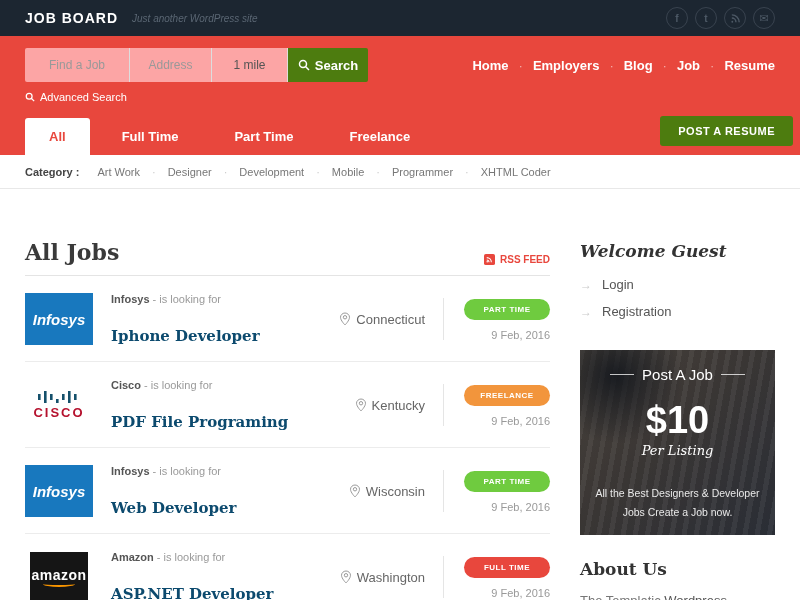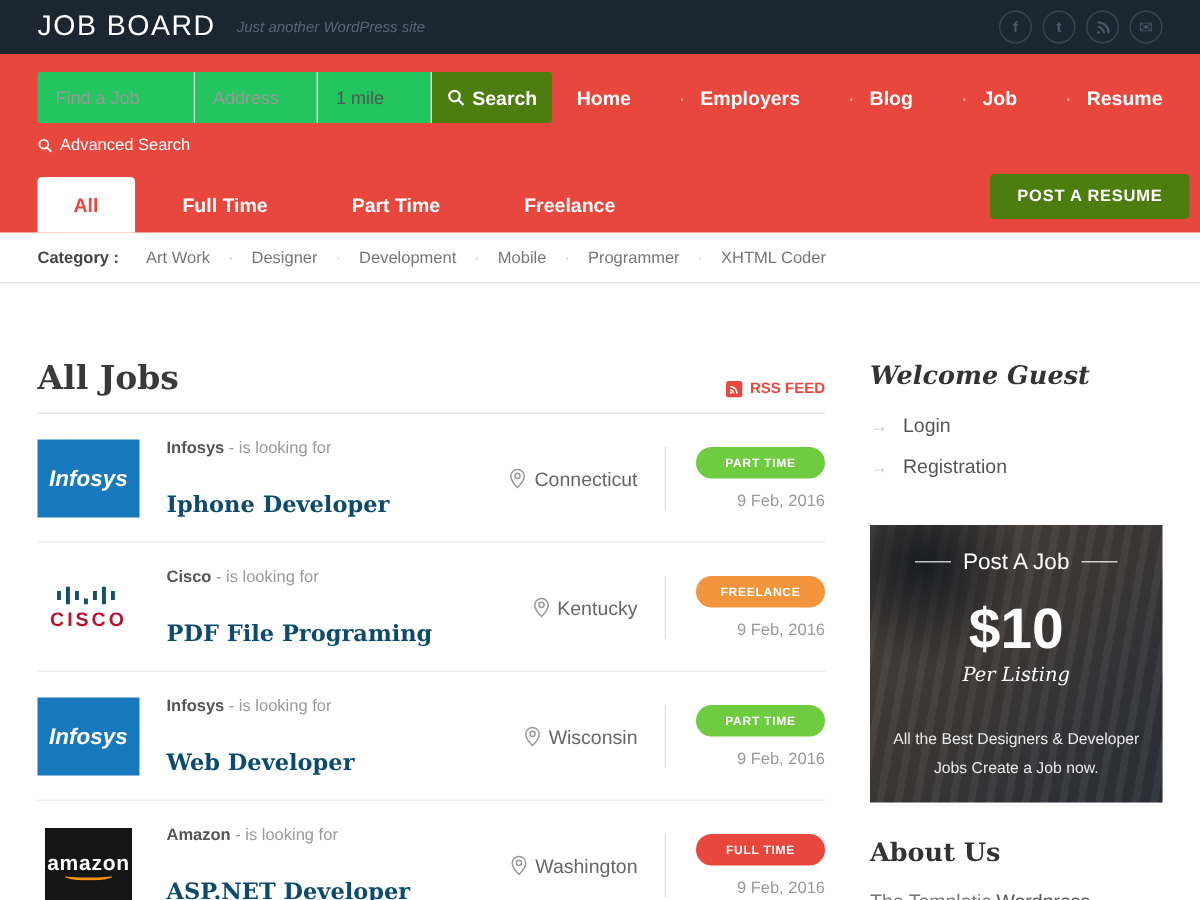--- a/index.html
+++ b/index.html
@@ -1,42 +1,42 @@
 <!DOCTYPE html>
 <html><head>
 <meta charset="utf-8">
 <style>
   * { margin:0; padding:0; box-sizing:border-box; }
   html,body { width:800px; height:600px; overflow:hidden; background:#fff;
     font-family:"Liberation Sans","DejaVu Sans",sans-serif; }
 
   
   .topbar { height:36px; background:#1c2631; display:flex; align-items:center; padding:0 25px; }
-  .logo { color:#fff; font-size:19px; font-weight:normal; letter-spacing:1px; }
+  .logo { color:#fff; font-size:14px; font-weight:bold; letter-spacing:1px; }
   .tagline { color:#5a6673; font-size:10px; font-style:italic; margin-left:14px; }
   .socials { margin-left:auto; display:flex; gap:7px; }
   .soc { width:22px; height:22px; border:1px solid #39434f; border-radius:50%;
     color:#4d5966; font-size:10px; display:flex; align-items:center; justify-content:center; cursor:pointer; }
   .icon-facebook::before { content:"f"; font-weight:bold; }
   .icon-twitter::before { content:"t"; font-weight:bold; }
   .icon-email::before { content:"\2709"; font-size:11px; }
 
   
   .redband { background:#e8473d; height:119px; position:relative; padding:12px 25px 0; }
   .search-row { display:flex; align-items:center; }
-  .sfield { height:34px; border:none; border-right:1px solid #ddd; background:#22c55e;
-    font-size:12px; color:#555; padding:0 12px; outline:none; font-family:inherit; }
+  .sfield { height:34px; border:none; border-right:1px solid #ddd; background:#fca5a5;
+    font-size:12px; color:#555; padding:0 12px; outline:none; font-family:inherit;text-align:center; }
   .sfield::placeholder { color:#999; }
   .f1 { width:105px; border-radius:2px 0 0 2px; }
   .f2 { width:82px; }
   .f3 { width:76px; }
   .search-btn { height:34px; width:80px; background:#4d7c0f; color:#fff; border:none;
     font-size:13px; font-weight:bold; border-radius:0 2px 2px 0; cursor:pointer;
     display:flex; align-items:center; justify-content:center; gap:5px; font-family:inherit; }
-  .mainnav { margin-left:auto; display:flex; align-items:center;gap:22px; }
+  .mainnav { margin-left:auto; display:flex; align-items:center; }
   .mainnav a { color:#fff; font-size:13px; font-weight:bold; text-decoration:none; cursor:pointer; }
   .mainnav a + a::before { content:"\00B7"; color:rgba(255,255,255,.55); margin:0 10px; font-weight:normal; }
   .advanced { display:inline-flex; align-items:center; gap:5px; margin-top:9px;
     color:#fff; font-size:11px; text-decoration:none; cursor:pointer; }
 
   .tabs-row { position:absolute; left:25px; right:7px; bottom:0; display:flex; align-items:flex-end; }
   .tab { color:#fff; font-size:13px; font-weight:bold; line-height:37px; padding:0 24px;
     cursor:pointer; margin-right:8px; }
   .tab.active { background:#fff; color:#e8473d; border-radius:3px 3px 0 0; }
   .post-resume { margin-left:auto; align-self:center; margin-bottom:9px; background:#4d7c0f;

